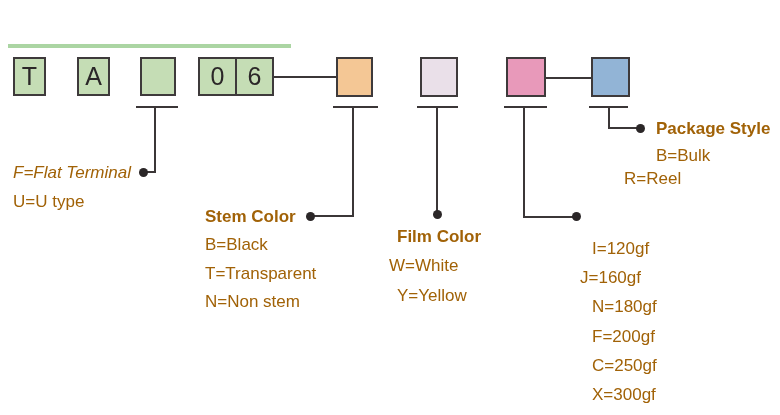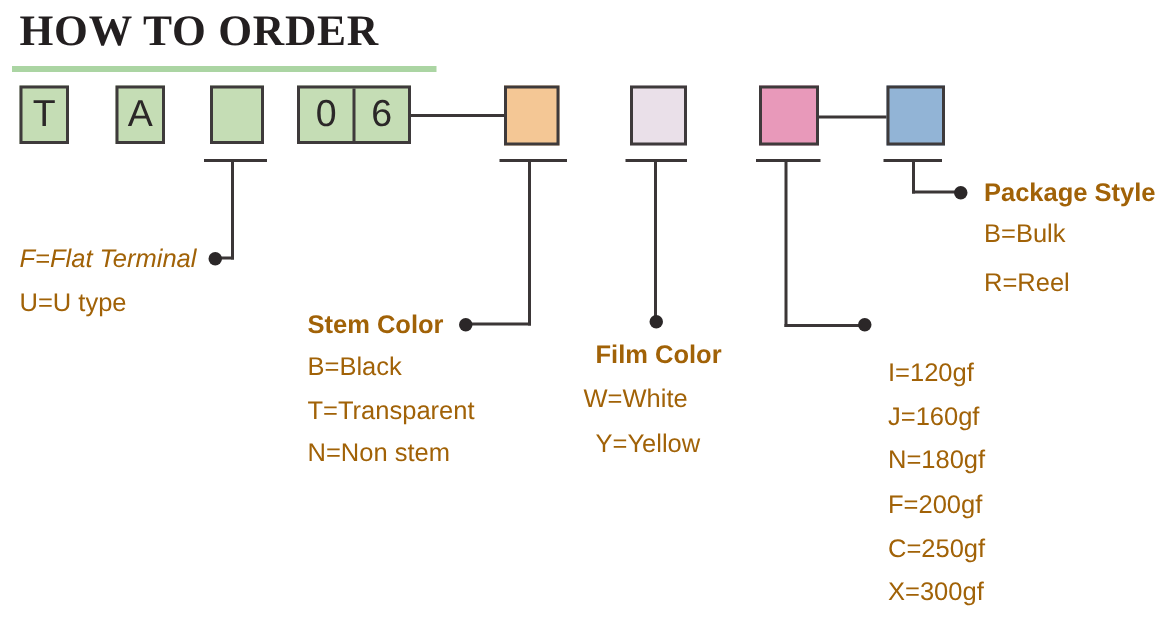--- a/index.html
+++ b/index.html
@@ -24,21 +24,20 @@
   .hline, .vline { position:absolute; background:#3b3637; }
   .dot { position:absolute; width:9px; height:9px; border-radius:50%; background:#2b2728; }
   .lbl { position:absolute; font-size:17px; line-height:18px; white-space:nowrap; color:#a16207; }
   .lbl.bold { font-weight:bold; }
 </style>
 </head>
 <body>
 
 <div class="canvas">
 
-  <div class="title">HOW TO ORDER</div>
   <div class="underline" style="background-color: rgb(171, 213, 163);"></div>
 
   <div class="code-box" style="left:13px; width:33px;">
     <span class="cell">T</span>
   </div>
   <div class="code-box" style="left:77px; width:33px;">
     <span class="cell">A</span>
   </div>
   <div class="code-box" style="left:140px; width:36px;">
     <span class="cell"></span>
@@ -86,23 +85,23 @@
   <div class="lbl bold" style="left:205px; top:208px;">Stem Color</div>
   <div class="lbl" style="left:205px; top:236px;">B=Black</div>
   <div class="lbl" style="left:205px; top:265px;">T=Transparent</div>
   <div class="lbl" style="left:205px; top:293px;">N=Non stem</div>
 
   <div class="lbl bold" style="left:397px; top:228px;">Film Color</div>
   <div class="lbl" style="left:389px; top:257px;text-align:right;">W=White</div>
   <div class="lbl" style="left:397px; top:287px;">Y=Yellow</div>
 
   <div class="lbl" style="left:592px; top:240px;">I=120gf</div>
-  <div class="lbl" style="left:592px; top:269px;">J=160gf</div>
+  <div class="lbl" style="left:580px; top:269px;">J=160gf</div>
   <div class="lbl" style="left:592px; top:298px;">N=180gf</div>
   <div class="lbl" style="left:592px; top:328px;">F=200gf</div>
   <div class="lbl" style="left:592px; top:357px;">C=250gf</div>
   <div class="lbl" style="left:592px; top:386px;">X=300gf</div>
 
   <div class="lbl bold" style="left:656px; top:120px;">Package Style</div>
   <div class="lbl" style="left:656px; top:147px;">B=Bulk</div>
-  <div class="lbl" style="left:656px; top:170px;margin-top:10px;">R=Reel</div>
+  <div class="lbl" style="left:624px; top:170px;">R=Reel</div>
 
 </div>
 
 </body></html>

